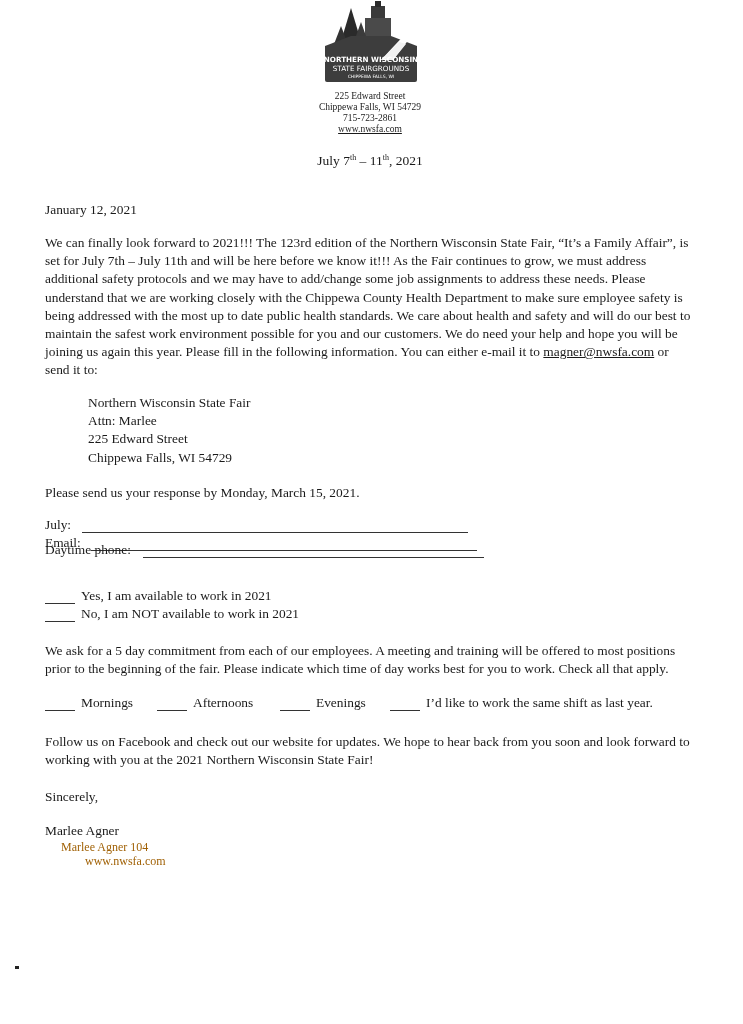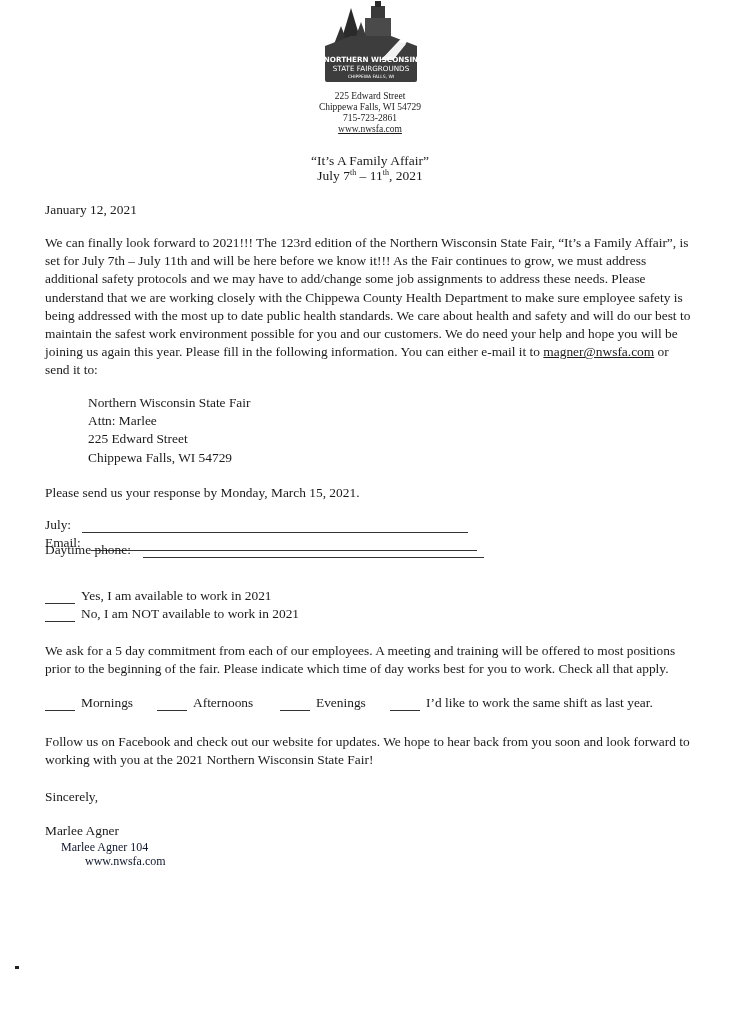--- a/index.html
+++ b/index.html
@@ -22,21 +22,21 @@
     .field .blank { border-bottom: 1px solid #333; height: 12px; margin-left: 6px; }
     .chk { left: 45px; font-size: 13.4px; display: flex; align-items: flex-end; white-space: nowrap; }
     .chk .b { display: inline-block; border-bottom: 1px solid #333; width: 30px; height: 12px; margin-right: 6px; }
     .commit { left: 45px; top: 642px; width: 690px; }
     .shifts { left: 45px; top: 695px; width: 680px; display: flex; font-size: 13.4px; }
     .shifts .opt { display: flex; align-items: flex-end; white-space: nowrap; }
     .shifts .b { display: inline-block; border-bottom: 1px solid #333; width: 30px; height: 12px; margin-right: 6px; }
     .follow { left: 45px; top: 733px; width: 690px; }
     .sincerely { left: 45px; top: 788px; }
     .signer { left: 45px; top: 822px; }
-    .faded { left: 45px; top: 840px; font-size: 12px; line-height: 14px; color: #0f172a; }
+    .faded { left: 45px; top: 840px; font-size: 12px; line-height: 14px; color: #a16207; }
     .speck { width: 4px; height: 3px; background: #222; left: 15px; top: 966px; }
   </style>
 </head>
 <body>
 
 <div class="abs logo">
   <svg width="100" height="84" viewBox="0 0 100 84">
 
     <rect x="50" y="6" width="14" height="14" fill="#3a3a3a"></rect>
     <rect x="54" y="1" width="6" height="6" fill="#2a2a2a"></rect>
@@ -56,21 +56,20 @@
 </div>
 
 <div class="abs letterhead">
   <div>225 Edward Street</div>
   <div>Chippewa Falls, WI 54729</div>
   <div>715-723-2861</div>
   <div class="web">www.nwsfa.com</div>
 </div>
 
 <div class="abs theme">
-  <div>“It’s A Family Affair”</div>
   <div><span>July 7</span><sup>th</sup><span> – 11</span><sup>th</sup><span>, 2021</span></div>
 </div>
 
 <div class="abs txt date">January 12, 2021</div>
 
 <div class="abs txt body-para">
   <div class="line">We can finally look forward to 2021!!!  The 123rd edition of the Northern Wisconsin State Fair, “It’s a Family Affair”, is</div>
   <div class="line">set for July 7th – July 11th and will be here before we know it!!!  As the Fair continues to grow, we must address</div>
   <div class="line">additional safety protocols and we may have to add/change some job assignments to address these needs.  Please</div>
   <div class="line">understand that we are working closely with the Chippewa County Health Department to make sure employee safety is</div>

